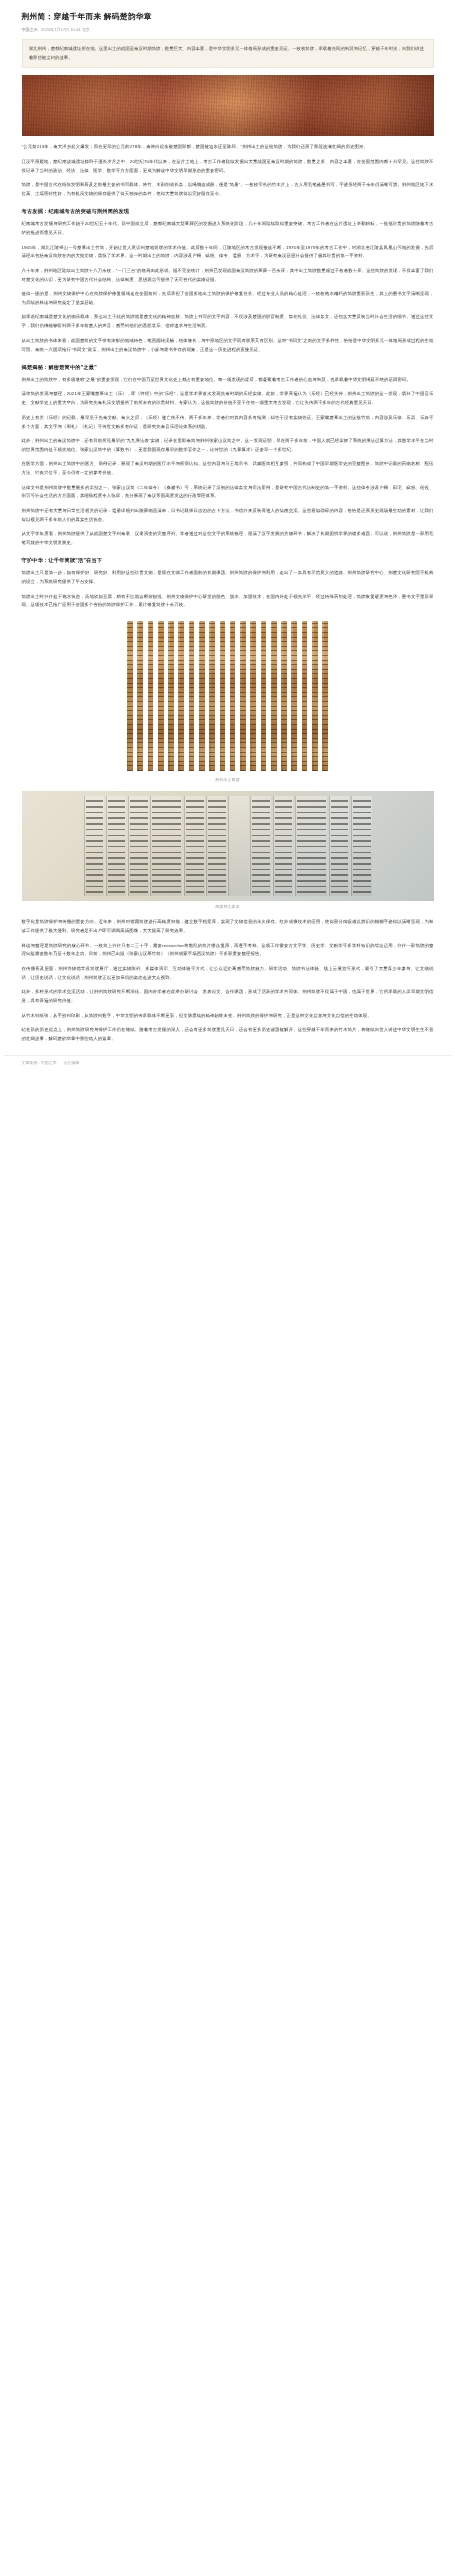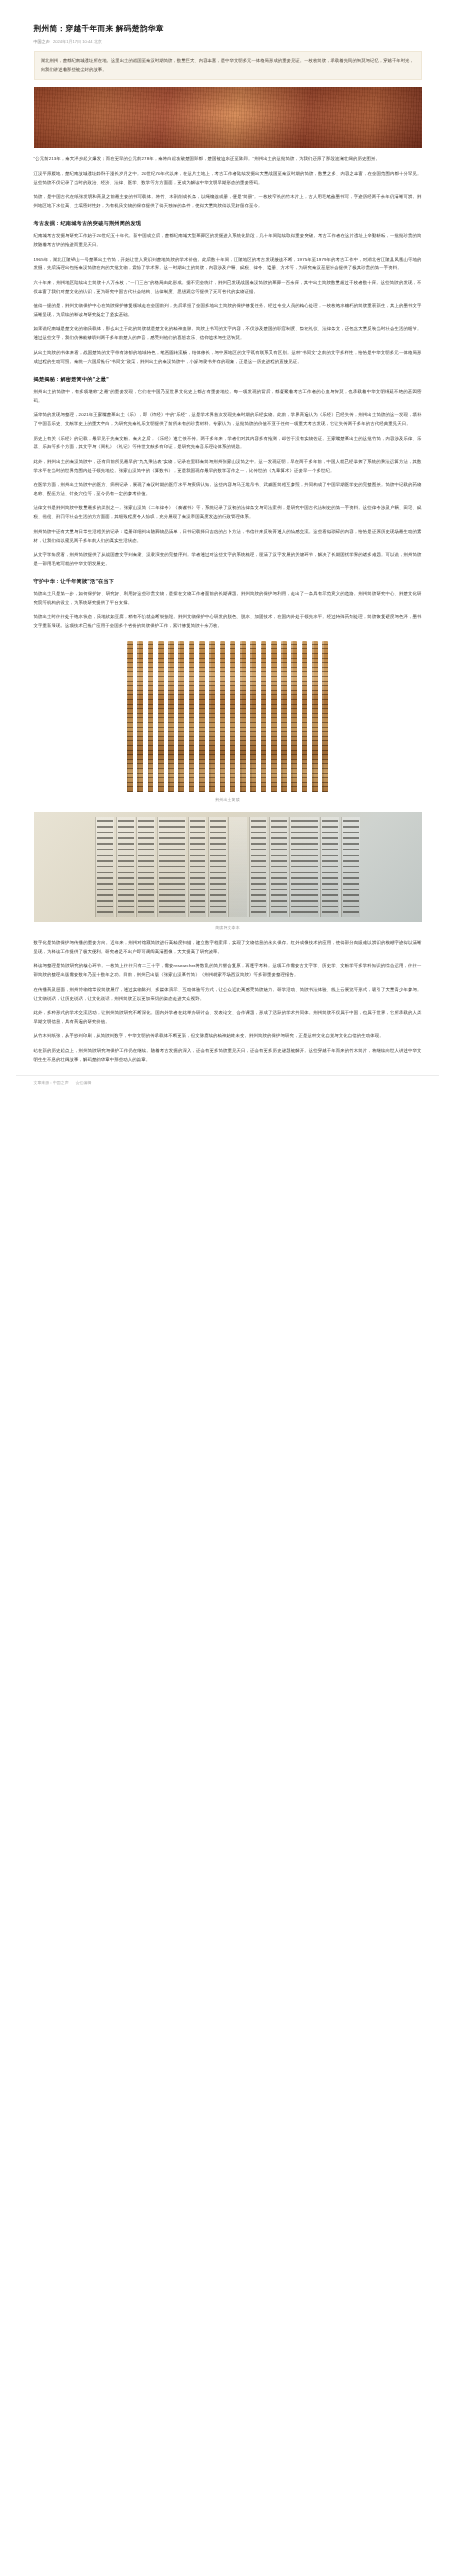--- a/index.html
+++ b/index.html
@@ -8,21 +8,21 @@
     padding: 0;
     background: #ffffff;
     font-family: "Liberation Sans", sans-serif;
   }
   body {
     width: 455px;
   }
   .page {
     width: 455px;
     background: #ffffff;
-    padding: 16px;
+    padding: 4px;
     position: relative;
   }
   .article {
     padding: 8.2px 17.5px 0 17.5px;
   }
   .title {
     font-size: 7.7px;
     font-weight: bold;
     color: #1a1a1a;
     letter-spacing: 0.3px;

